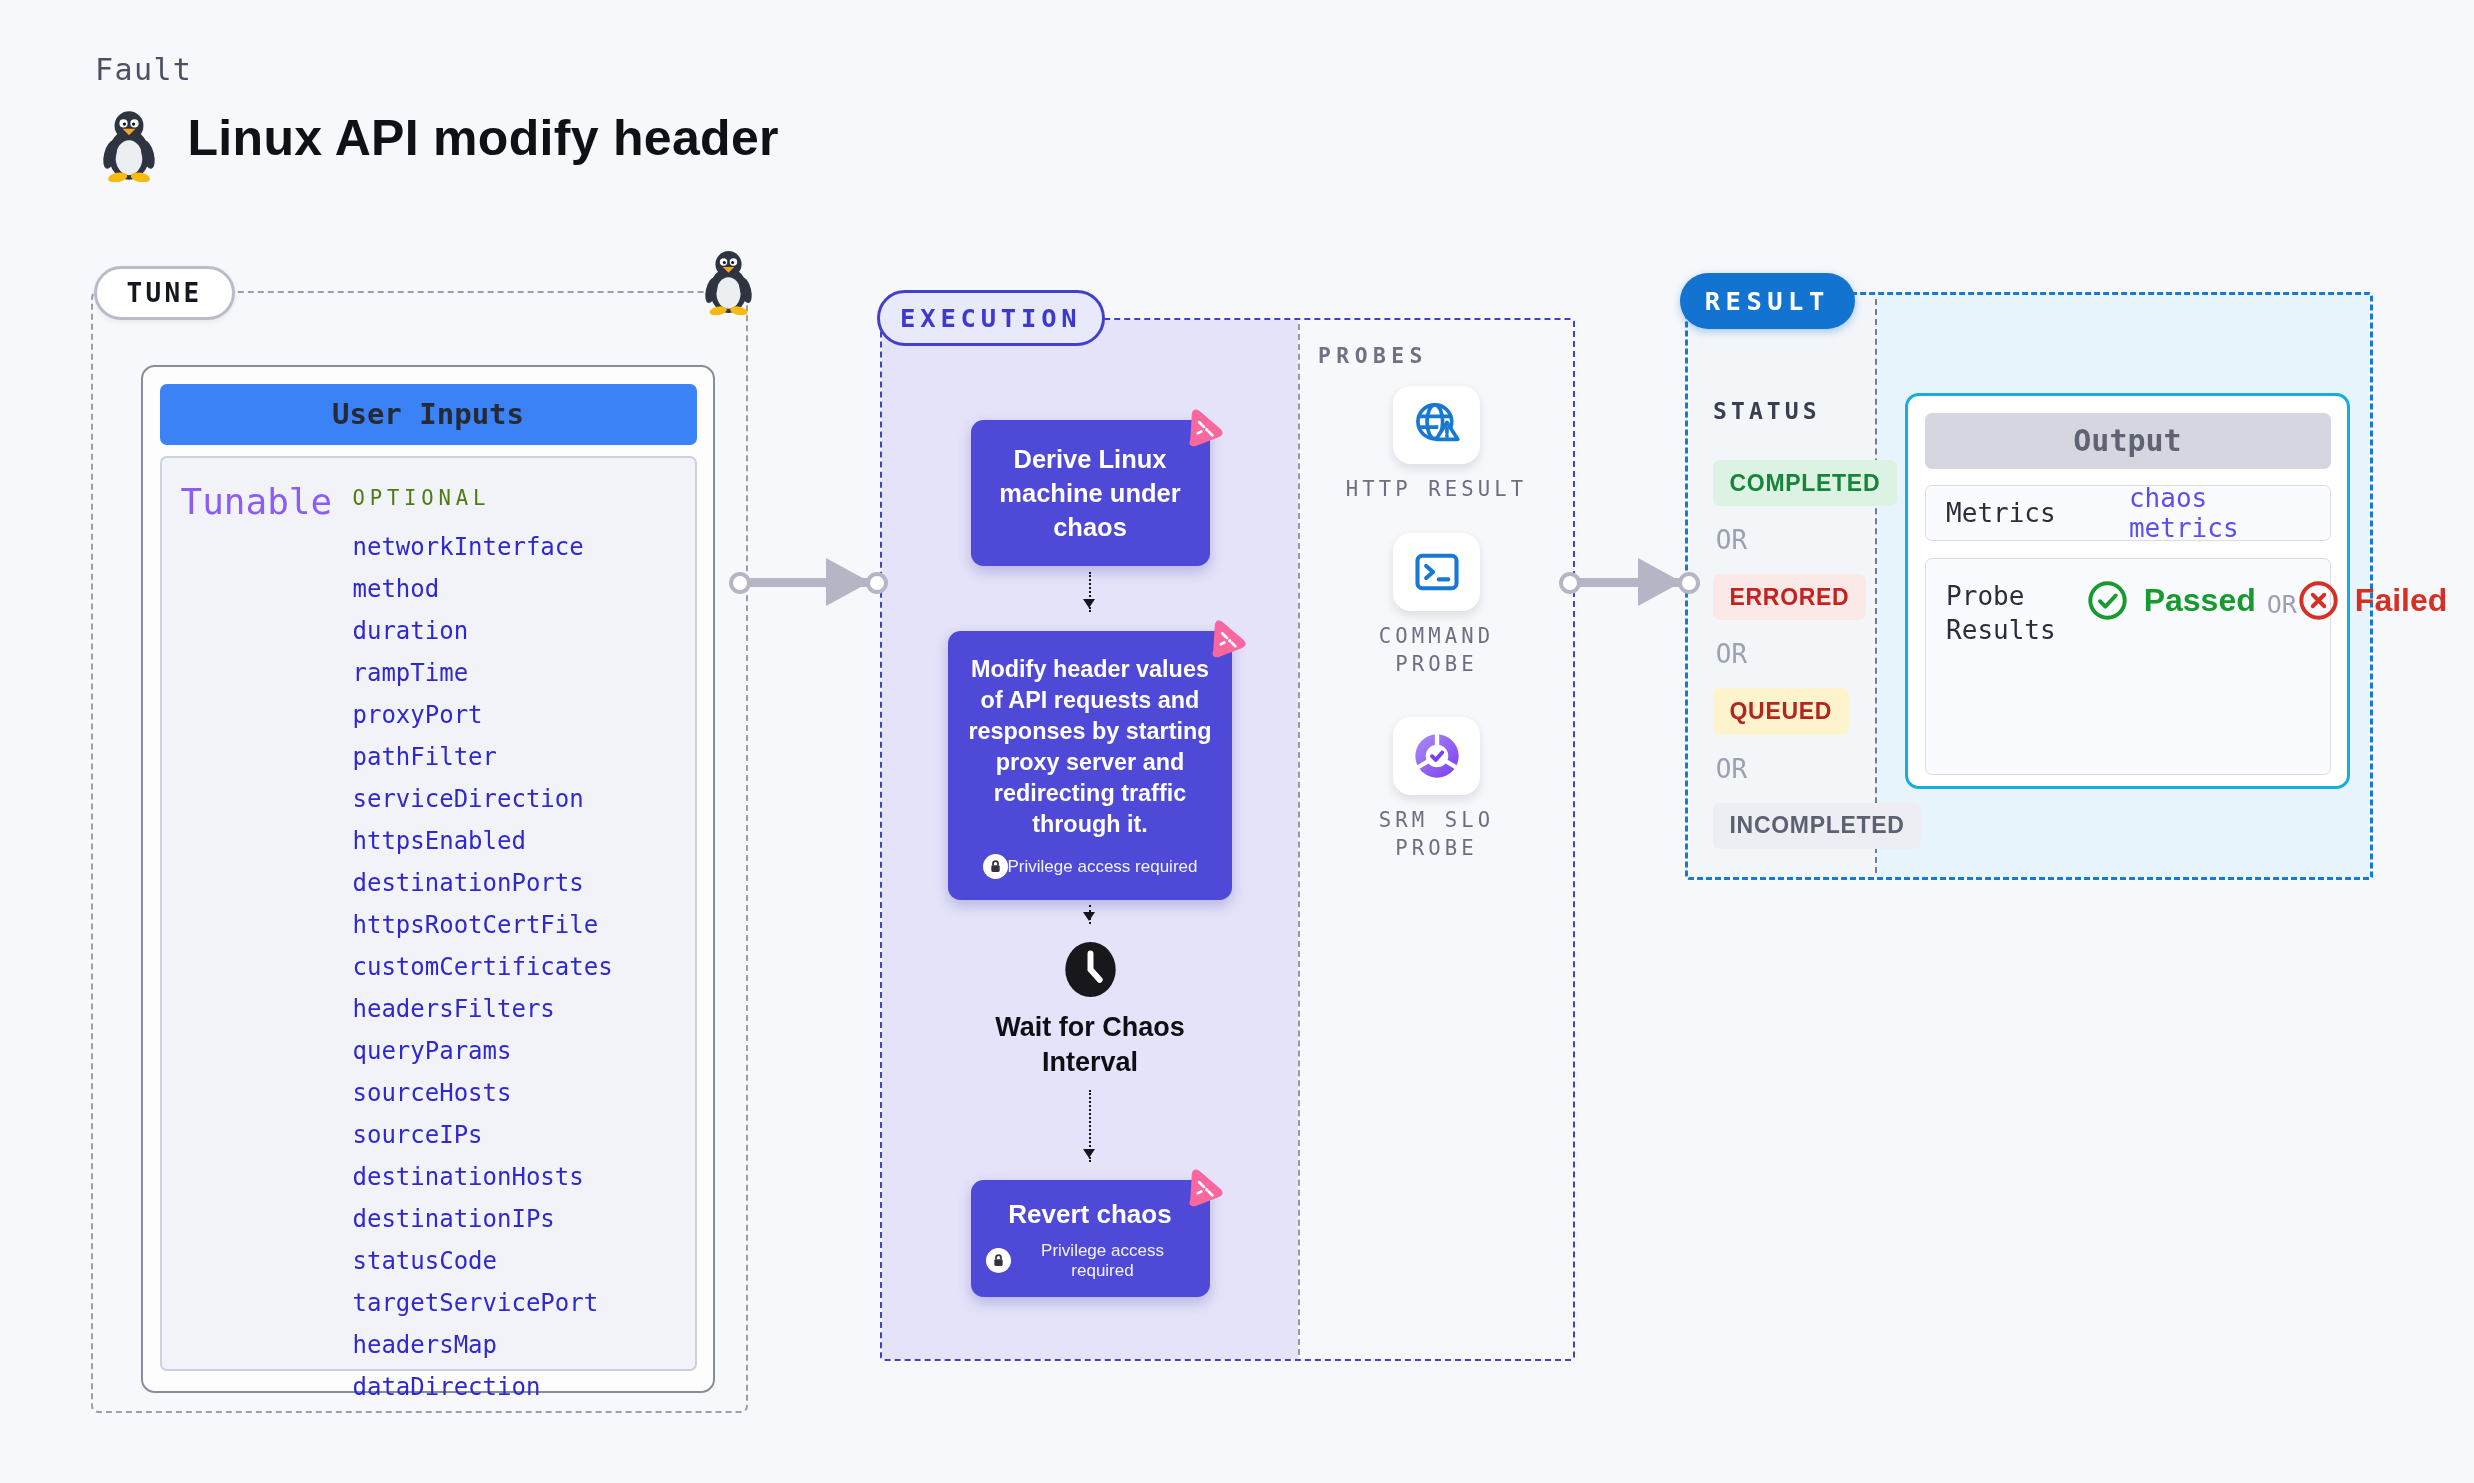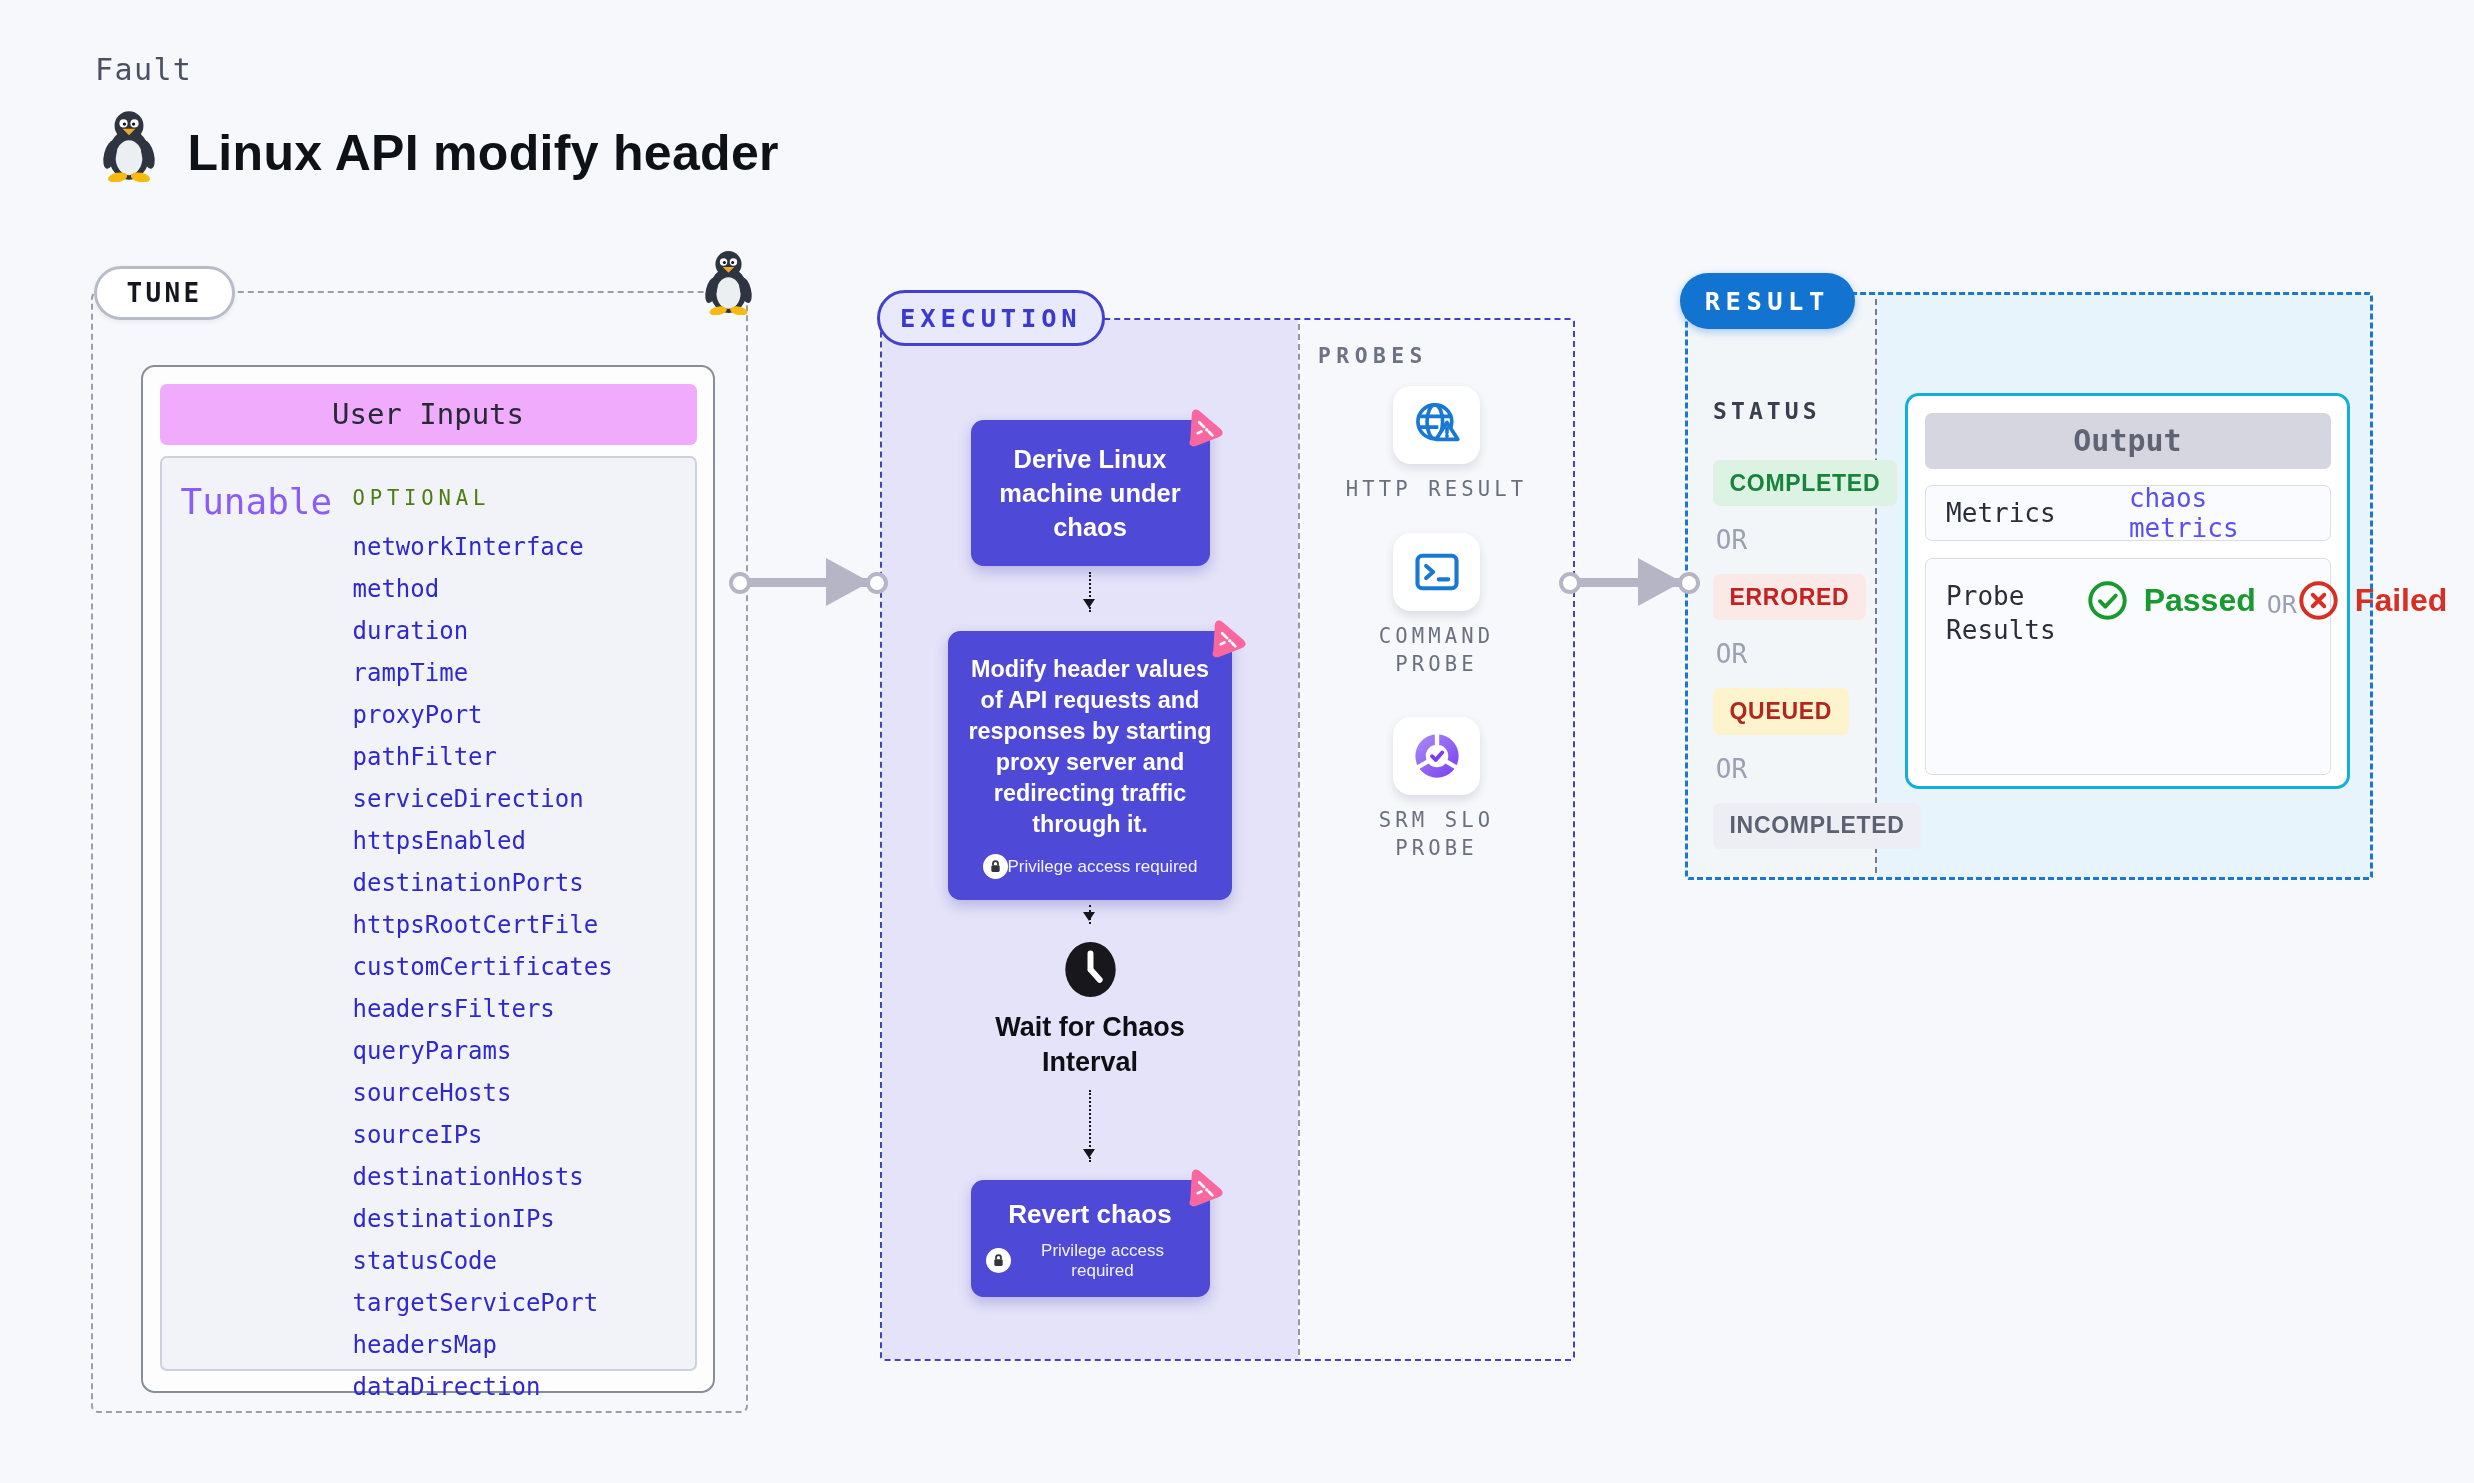--- a/index.html
+++ b/index.html
@@ -7,37 +7,37 @@
   #canvas {
     position:relative; width:2475px; height:1483px; overflow:hidden;
     background:#f7f8fb;
     font-family:"Liberation Sans", sans-serif;
   }
   .mono { font-family:"DejaVu Sans Mono","Liberation Mono",monospace; }
 
   
   .kicker { position:absolute; left:95px; top:52px; font-family:"DejaVu Sans Mono","Liberation Mono",monospace;
             font-size:30px; color:#4b5063; letter-spacing:1.4px; }
-  .title-row { position:absolute; left:98px; top:109px; display:flex; align-items:flex-end; gap:27.5px; }
+  .title-row { position:absolute; left:98px; top:109px; display:flex; align-items:flex-start; gap:27.5px; }
   .tux-lg { width:62px; height:73px; flex:0 0 auto; }
   .page-title { font-size:50px; font-weight:700; color:#0e1116; letter-spacing:0.3px; }
 
   
   .tune-box { position:absolute; left:91px; top:291px; width:657px; height:1122px;
               border:2.8px dashed #99a0ac; border-radius:6.9px; }
   .tune-pill { position:absolute; left:1.4px; top:-27.5px; height:54px; padding:0 29px;
                background:#ffffff; border:3.4px solid #b7bcc8; border-radius:32px;
                display:flex; align-items:center; font-weight:700; font-size:26px;
                color:#14171e; letter-spacing:3.4px; box-shadow:0 2.1px 5.5px rgba(60,70,90,.08); }
   .tune-tux { position:absolute; right:-9.6px; top:-44px; width:55px; height:66px; }
 
   .ui-card { position:absolute; left:48px; top:72px; width:574px; height:1028px;
              background:#fdfdfe; border:2.8px solid #878d99; border-radius:13.8px; padding:16.5px; }
-  .ui-header { height:61px; background:#f0abfc; border-radius:6.9px; display:flex;
-               align-items:center; justify-content:center; font-weight:400; font-size:29px; color:#262a35; }
+  .ui-header { height:61px; background:#3b82f6; border-radius:6.9px; display:flex;
+               align-items:center; justify-content:center; font-weight:700; font-size:29px; color:#262a35; }
   .ui-list { margin-top:11px; background:#f1f3f9; border:2.1px solid #cdd1dd; border-radius:6.9px;
              height:915px; padding:23.4px 6.9px 0 19px; display:flex; }
   .tunable-col { width:172px; font-size:36px; color:#8b5cf6; }
   .params-col { flex:1; }
   .optional-label { font-size:20.6px; color:#4d7c0f; letter-spacing:4.8px; margin:5.5px 0 23.4px; }
   .params-col ul { list-style:none; }
   .params-col li { font-size:24px; color:#2f28cf; margin-bottom:16px; line-height:26px; cursor:pointer;
                    font-family:"DejaVu Sans Mono","Liberation Mono",monospace; }
 
   

